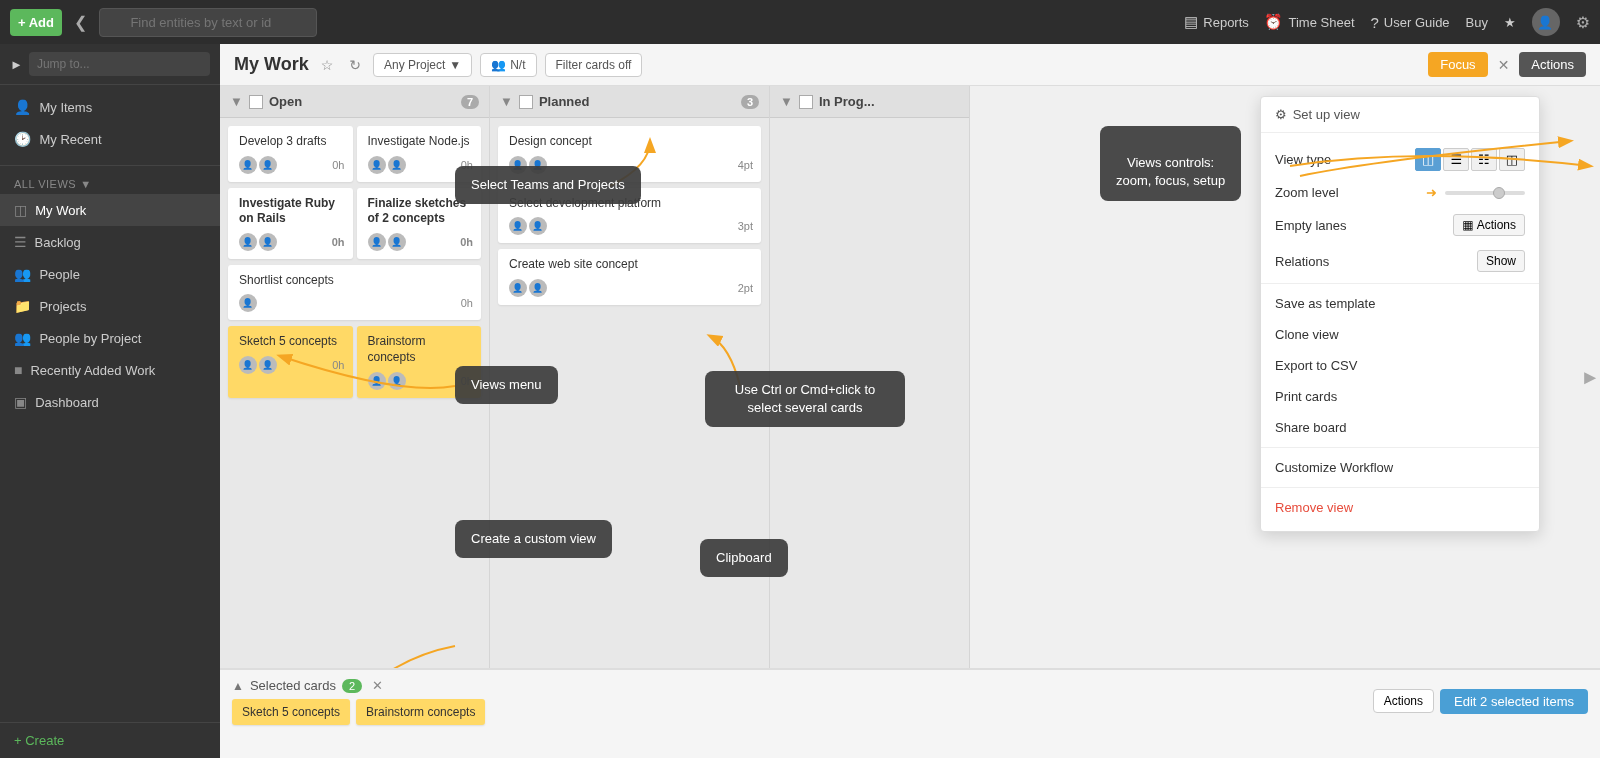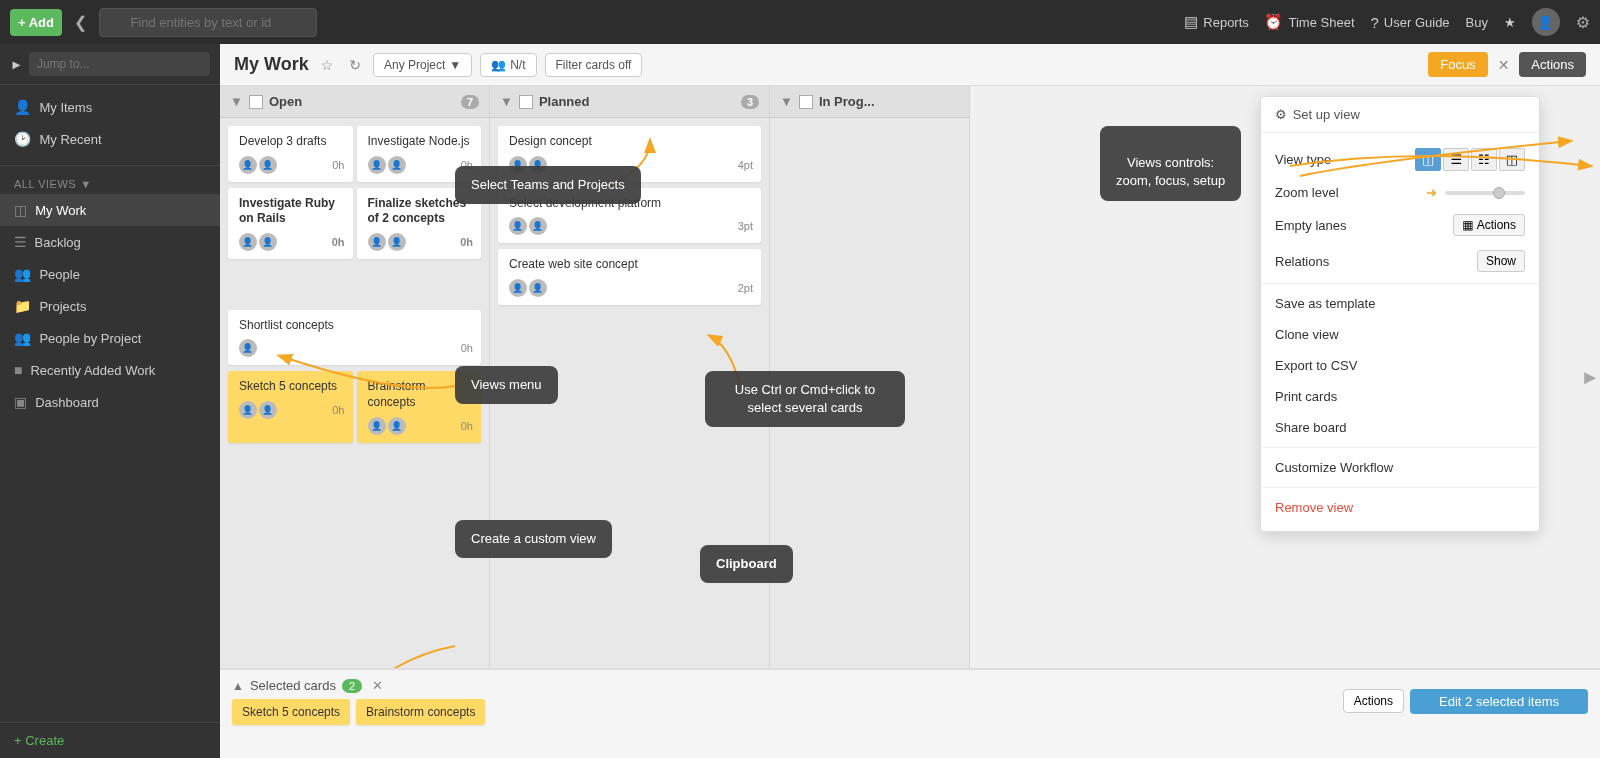--- a/index.html
+++ b/index.html
@@ -375,21 +375,21 @@
       border-radius: 4px;
       padding: 4px 10px;
       font-size: 12px;
       cursor: pointer;
     }
     .edit-selected-btn {
       background: #4a9fd5;
       color: #fff;
       border: none;
       border-radius: 4px;
-      padding: 5px 29px;
+      padding: 5px 14px;
       font-size: 13px;
       cursor: pointer;
     }
 
     
     .setup-panel {
       position: absolute;
       right: 60px;
       top: 10px;
       background: #fff;
@@ -680,21 +680,21 @@
                   <div class="card-footer">
                     <div class="card-avatars">
                         <div class="card-avatar">👤</div>
                         <div class="card-avatar">👤</div>
                       </div>
                     <span class="card-hours">0h</span>
                   </div>
                 </div>
               </div>
 
-              <div style="display:flex;gap:4px;margin-top:45px;">
+              <div style="display:flex;gap:4px;">
                 <div class="card" style="flex:1;">
                   <div class="card-title">Shortlist concepts</div>
                   <div class="card-footer">
                     <div class="card-avatars">
                         <div class="card-avatar">👤</div>
                       </div>
                     <span class="card-hours">0h</span>
                   </div>
                 </div>
               </div>
@@ -840,21 +840,21 @@
 
       <div class="tooltip-bubble" style="top: 40px; left: 880px; max-width: 200px; white-space: pre-line;">
         <span>Views controls:
 zoom, focus, setup</span>
       </div>
 
       <div class="tooltip-bubble" style="bottom: 110px; left: 235px;">
         <span>Create a custom view</span>
       </div>
 
-      <div class="tooltip-bubble" style="bottom: 85px; left: 480px; font-weight: bold;">
+      <div class="tooltip-bubble" style="bottom: 91px; left: 480px;">
         <span>Clipboard</span>
       </div>
 
       <svg class="arrow-svg" style="left:0;top:0;width:100%;height:100%;position:absolute;pointer-events:none;z-index:498;">
 
         <path d="M 390 100 Q 430 80 430 55" stroke="#f5a623" stroke-width="2" fill="none" marker-end="url(#arrowhead)"></path>
 
         <path d="M 235 300 Q 180 310 60 270" stroke="#f5a623" stroke-width="2" fill="none" marker-end="url(#arrowhead)"></path>
 
         <path d="M 520 300 Q 510 260 490 250" stroke="#f5a623" stroke-width="2" fill="none" marker-end="url(#arrowhead)"></path>

